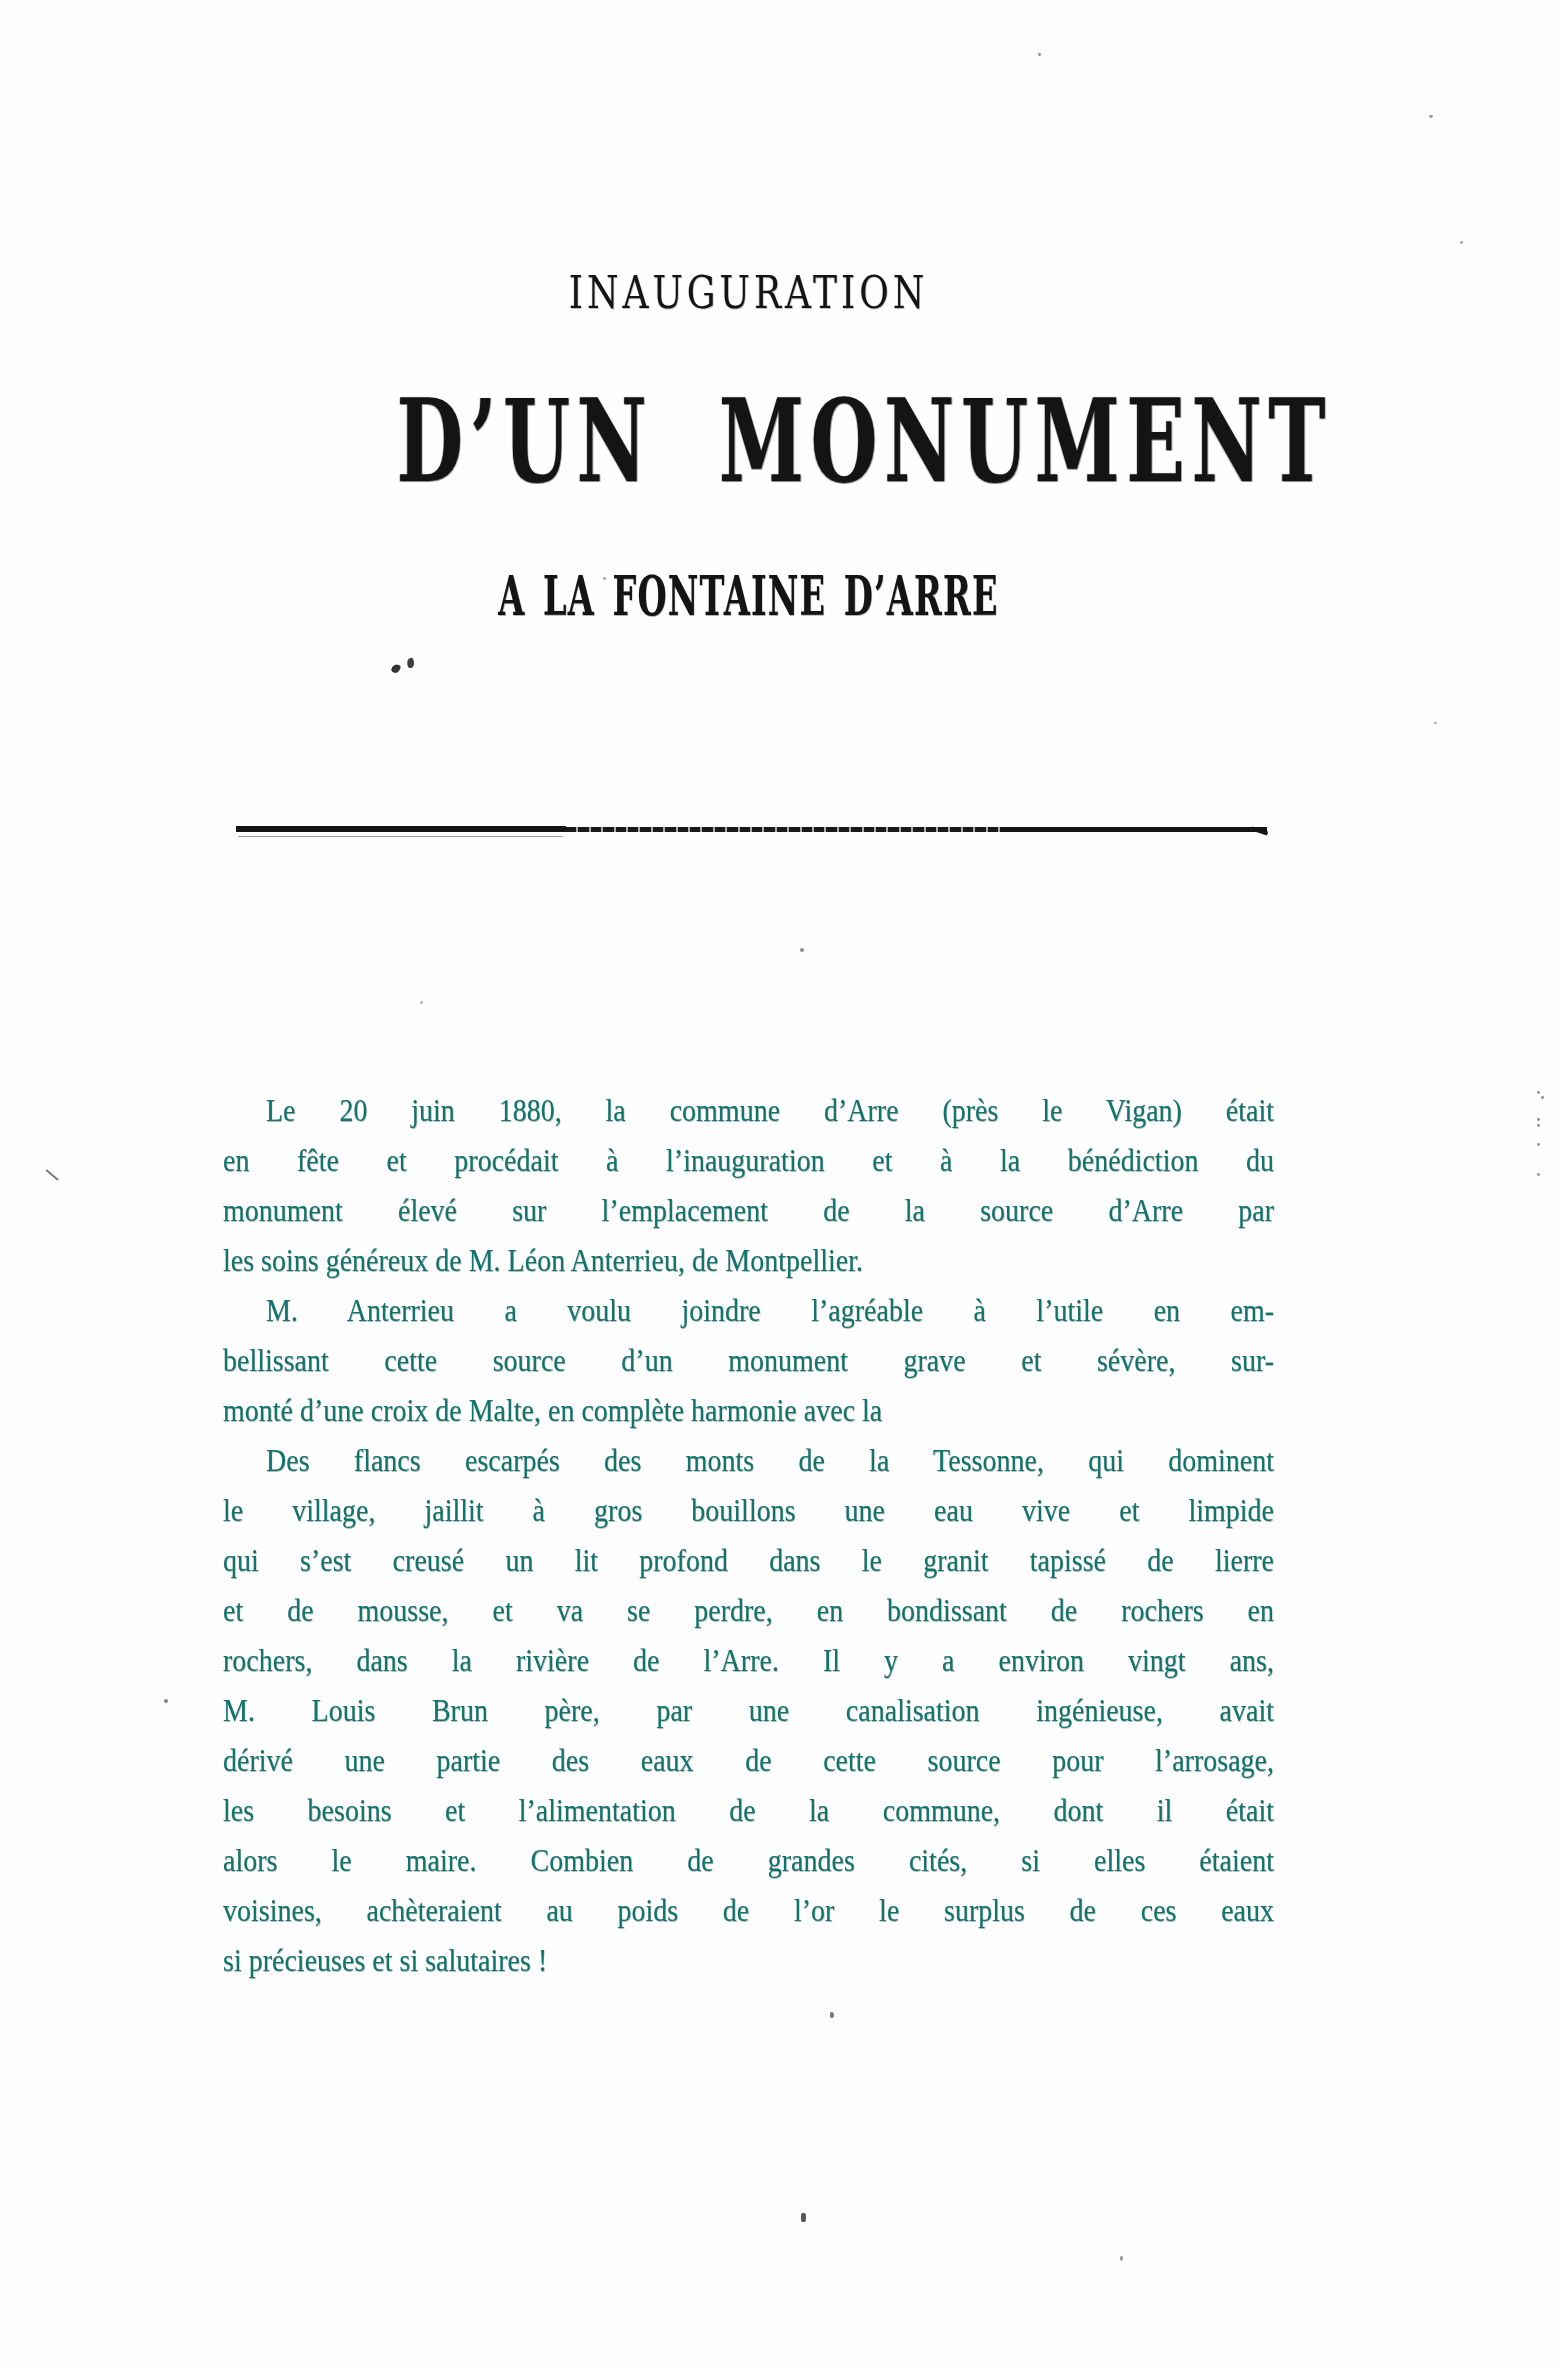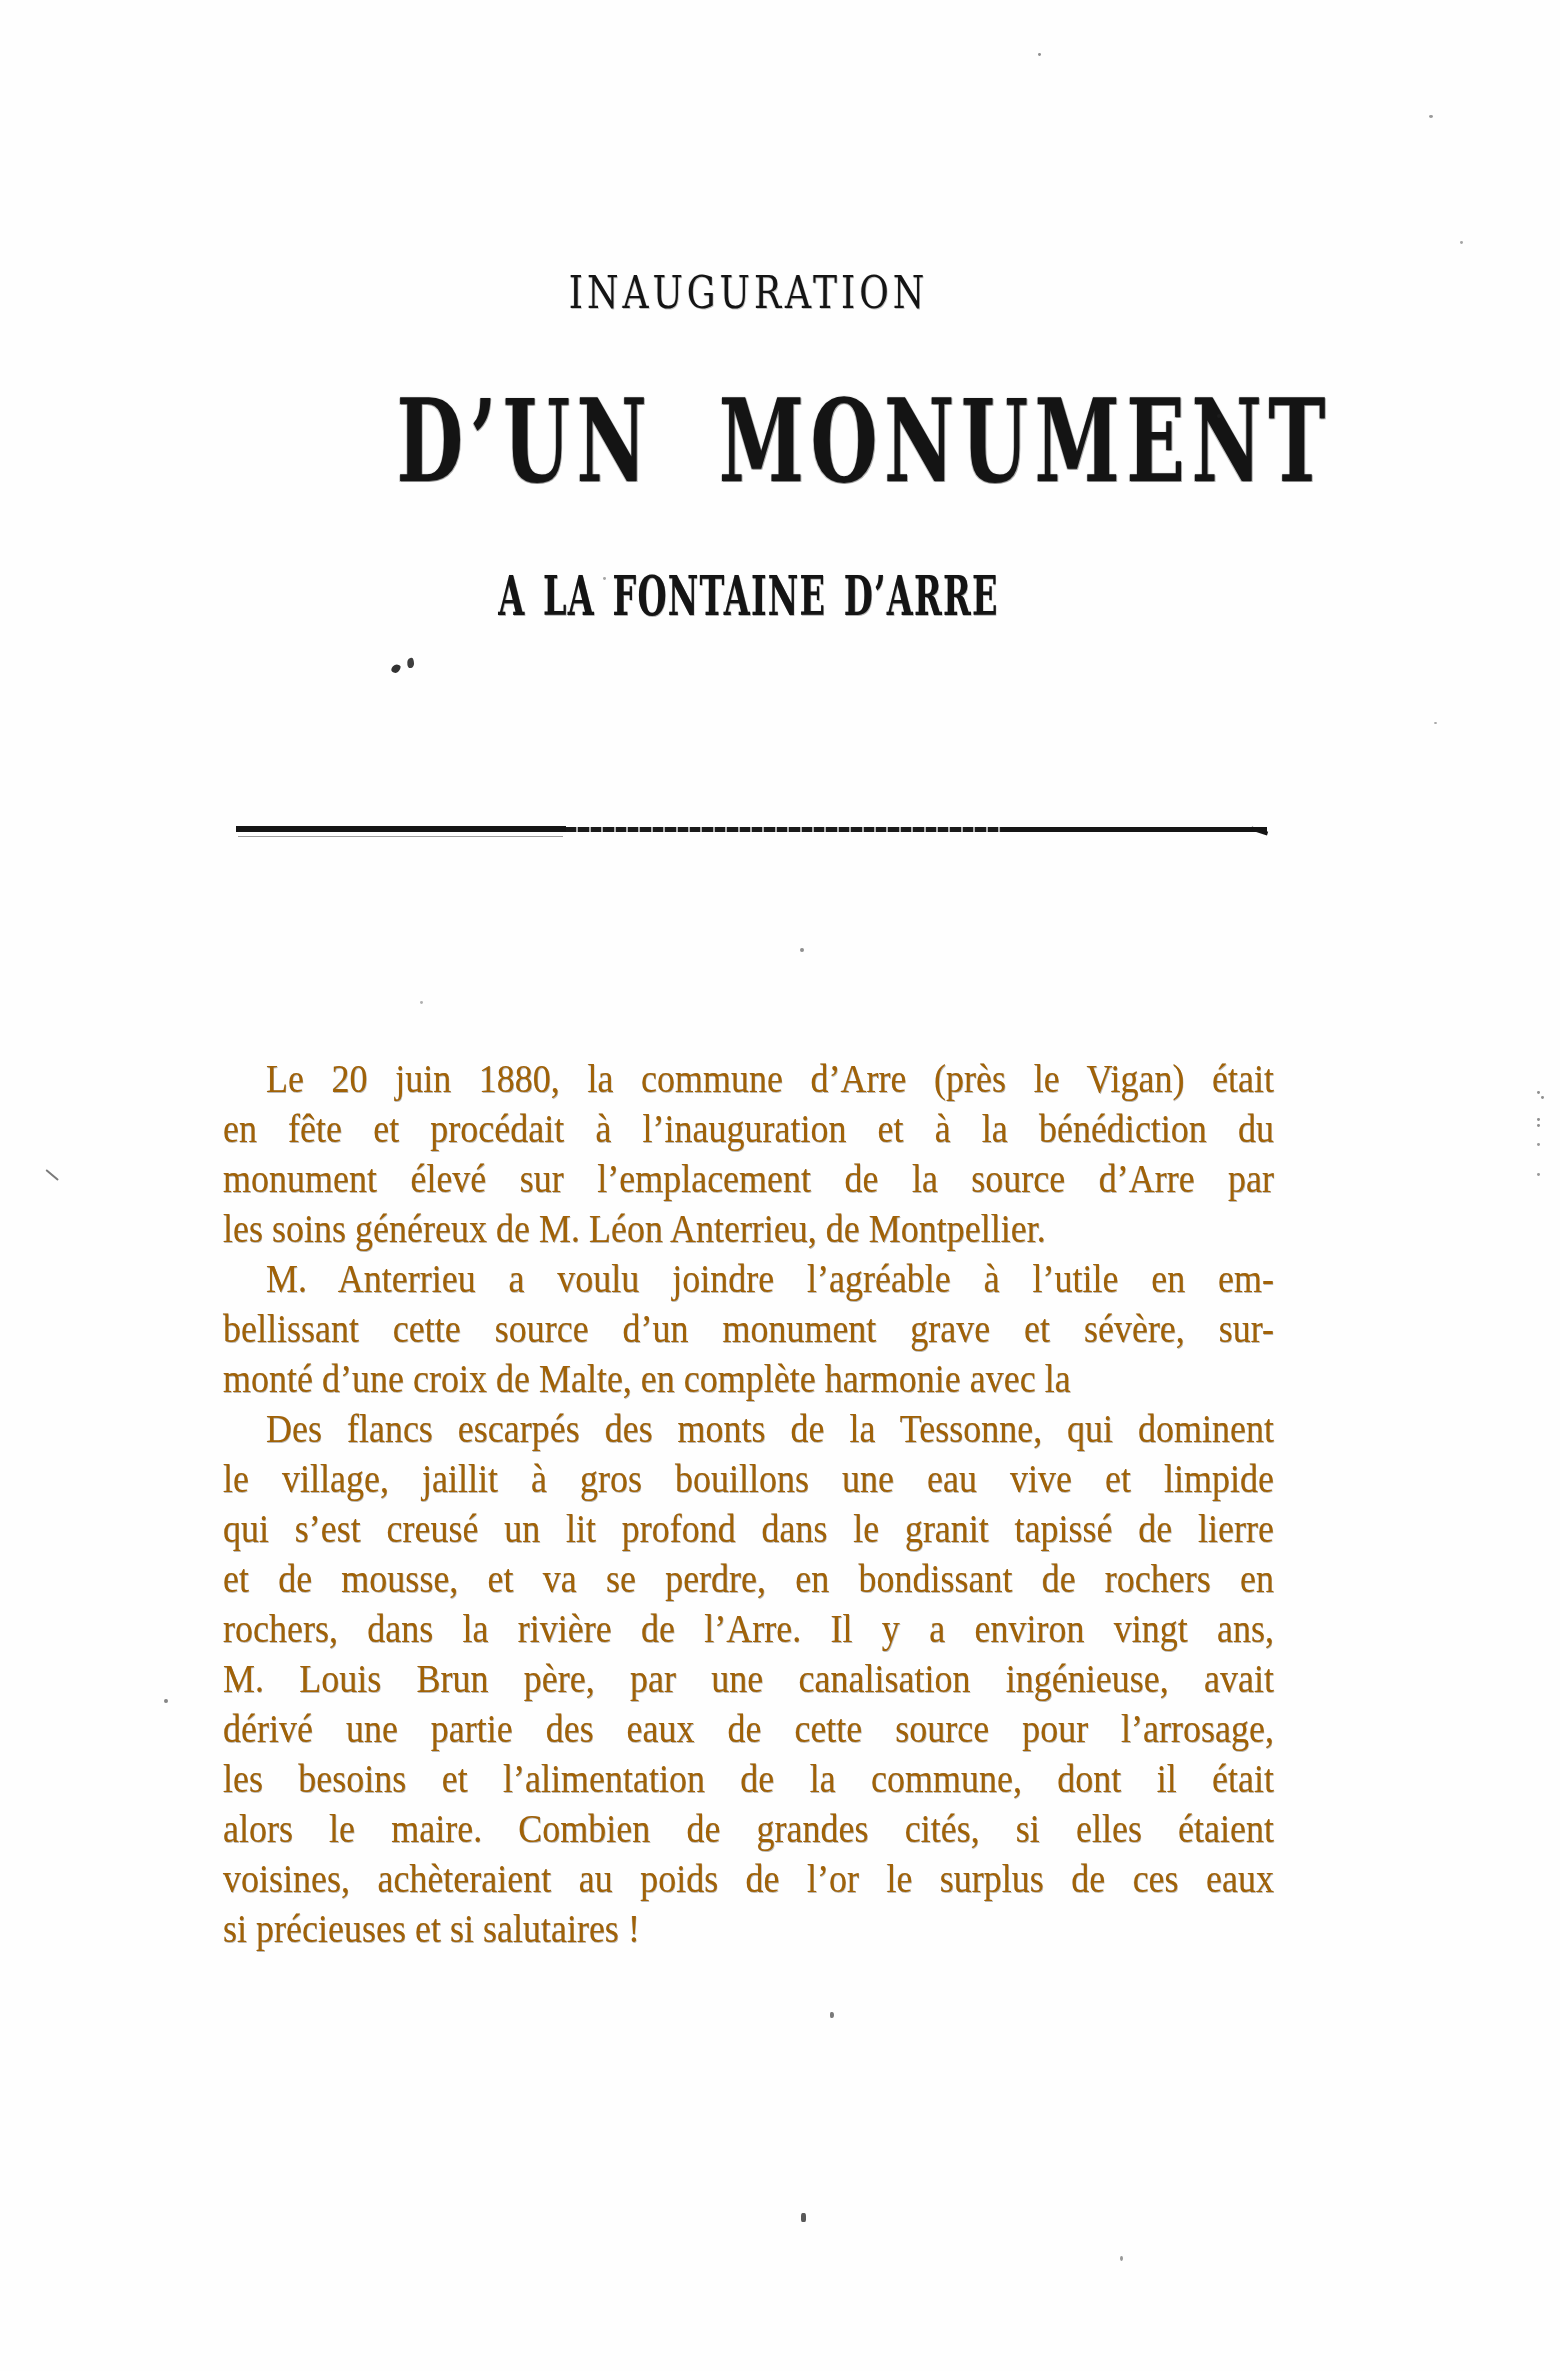--- a/index.html
+++ b/index.html
@@ -100,25 +100,25 @@
     position: absolute;
     left: 1.9px; top: 9.6px;
     width: 325px; height: 1.9px;
     background: #3a3a3a;
     opacity: .5;
   }
   
   .body-text {
     position: absolute;
     left: 223px;
-    top: 1054px;
+    top: 1086px;
     width: 1051px;
-    font-size: 36px;
+    font-size: 28px;
     line-height: 50px;
-    color: #a16207;
+    color: #0f766e;
   }
   .paragraph { margin: 0; }
   .line {
     text-align: justify;
     text-align-last: justify;
     transform: scaleY(1.12);
     text-shadow: 0.6px 0.6px 0 rgba(10,10,10,0.28), -0.3px 0 0 rgba(10,10,10,0.18);
   }
   .line.first { text-indent: 43px; }
   .line.last { text-align-last: left; }

